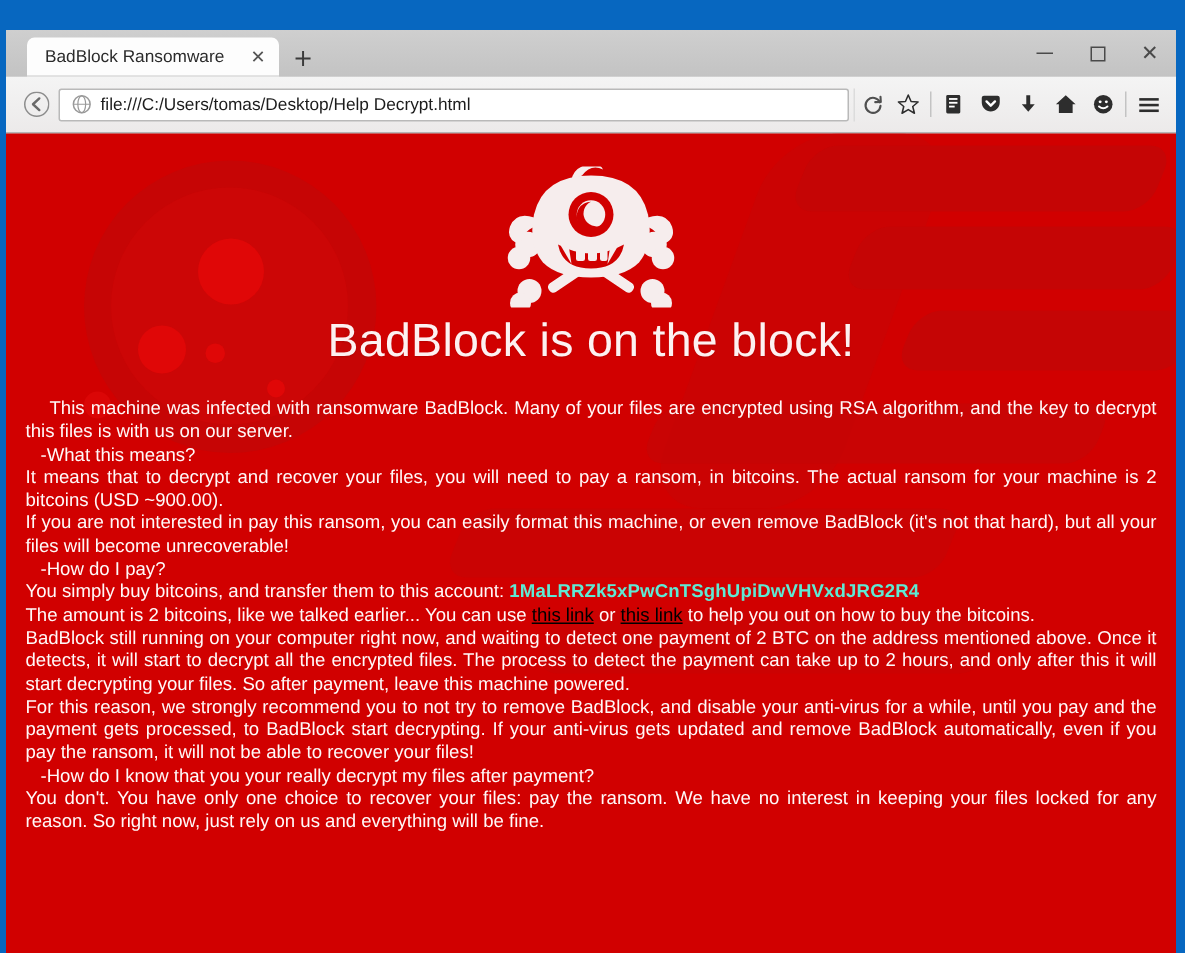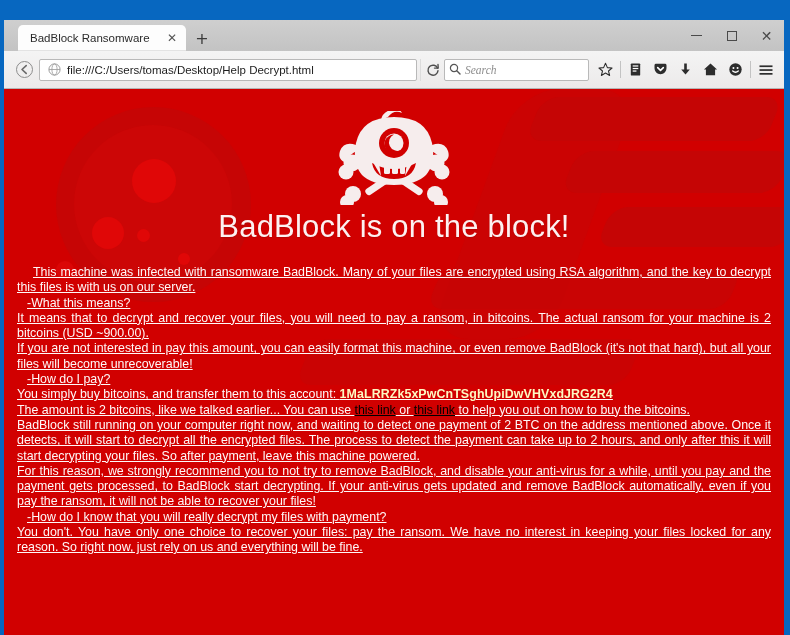--- a/index.html
+++ b/index.html
@@ -238,36 +238,35 @@
     margin-top: 4px;
     text-shadow: 0 1px 1px rgba(0,0,0,0.12);
   }
 
   .body-text {
     margin-top: 20px;
     padding: 0 13px;
     color: #fff8f8;
     font-size: 12.4px;
     line-height: 15.3px;
-    text-decoration: underline;
   }
   .body-text p {
     text-align: justify;
     margin: 0;
   }
   .body-text p.justify-off { text-align: left; }
   .q {
     margin-top: 9px;
     padding-left: 10px;
     font-weight: 400;
   }
   .q:first-child { margin-top: 0; }
   .indent-first { text-indent: 16px; }
   .btc {
-    color: #fef9c3;
+    color: #5eead4;
     font-weight: bold;
     letter-spacing: 0.1px;
   }
   .lnk {
     color: #000000;
     text-decoration: underline;
     cursor: pointer;
   }
 </style>
 </head>
@@ -318,29 +317,20 @@
         <span class="url-text">file:///C:/Users/tomas/Desktop/Help Decrypt.html</span>
       </div>
 
       <div class="reload-btn">
         <svg width="14" height="14" viewBox="0 0 14 14" aria-hidden="true">
           <path d="M11.6 5.2 A5 5 0 1 0 12 7.6" fill="none" stroke="#4f4f4f" stroke-width="1.4" stroke-linecap="round"></path>
           <path d="M8.5 5.1 L12.2 5.0 L12.0 1.5" fill="none" stroke="#4f4f4f" stroke-width="1.4" stroke-linecap="round" stroke-linejoin="round"></path>
         </svg>
       </div>
 
-      <div class="searchbar">
-        <span>
-          <svg width="12" height="12" viewBox="0 0 12 12" aria-hidden="true">
-            <circle cx="5" cy="5" r="3.6" fill="none" stroke="#555" stroke-width="1.2"></circle>
-            <line x1="7.8" y1="7.8" x2="11" y2="11" stroke="#555" stroke-width="1.4" stroke-linecap="round"></line>
-          </svg>
-        </span>
-        <span class="search-ph">Search</span>
-      </div>
 
       <div class="tb-icon">
         <svg width="15" height="15" viewBox="0 0 16 16" aria-hidden="true">
           <path d="M8 1.4 L10 6 L15 6.4 L11.2 9.6 L12.4 14.4 L8 11.8 L3.6 14.4 L4.8 9.6 L1 6.4 L6 6 Z" fill="none" stroke="#2d2d2d" stroke-width="1.1" stroke-linejoin="round"></path>
         </svg>
       </div>
 
       <div class="tb-sep"></div>
 
       <div class="tb-icon">
@@ -453,29 +443,29 @@
         </div>
 
         <div class="headline">BadBlock is on the block!</div>
 
         <div class="body-text">
 
           <p class="indent-first">This machine was infected with ransomware BadBlock. Many of your files are encrypted using RSA algorithm, and the key to decrypt this files is with us on our server.</p>
 
           <p class="q">-What this means?</p>
           <p>It means that to decrypt and recover your files, you will need to pay a ransom, in bitcoins. The actual ransom for your machine is 2 bitcoins (USD ~900.00).</p>
-          <p>If you are not interested in pay this amount, you can easily format this machine, or even remove BadBlock (it's not that hard), but all your files will become unrecoverable!</p>
+          <p>If you are not interested in pay this ransom, you can easily format this machine, or even remove BadBlock (it's not that hard), but all your files will become unrecoverable!</p>
 
           <p class="q">-How do I pay?</p>
           <p class="justify-off"><span>You simply buy bitcoins, and transfer them to this account: </span><span class="btc">1MaLRRZk5xPwCnTSghUpiDwVHVxdJRG2R4</span></p>
           <p class="justify-off"><span>The amount is 2 bitcoins, like we talked earlier... You can use </span><span class="lnk">this link</span><span> or </span><span class="lnk">this link</span><span> to help you out on how to buy the bitcoins.</span></p>
 
           <p>BadBlock still running on your computer right now, and waiting to detect one payment of 2 BTC on the address mentioned above. Once it detects, it will start to decrypt all the encrypted files. The process to detect the payment can take up to 2 hours, and only after this it will start decrypting your files. So after payment, leave this machine powered.</p>
           <p>For this reason, we strongly recommend you to not try to remove BadBlock, and disable your anti-virus for a while, until you pay and the payment gets processed, to BadBlock start decrypting. If your anti-virus gets updated and remove BadBlock automatically, even if you pay the ransom, it will not be able to recover your files!</p>
 
-          <p class="q">-How do I know that you will really decrypt my files with payment?</p>
+          <p class="q">-How do I know that you your really decrypt my files after payment?</p>
           <p>You don't. You have only one choice to recover your files: pay the ransom. We have no interest in keeping your files locked for any reason. So right now, just rely on us and everything will be fine.</p>
 
         </div>
       </div>
     </div>
   </div>
 </div>
 
 </body></html>

